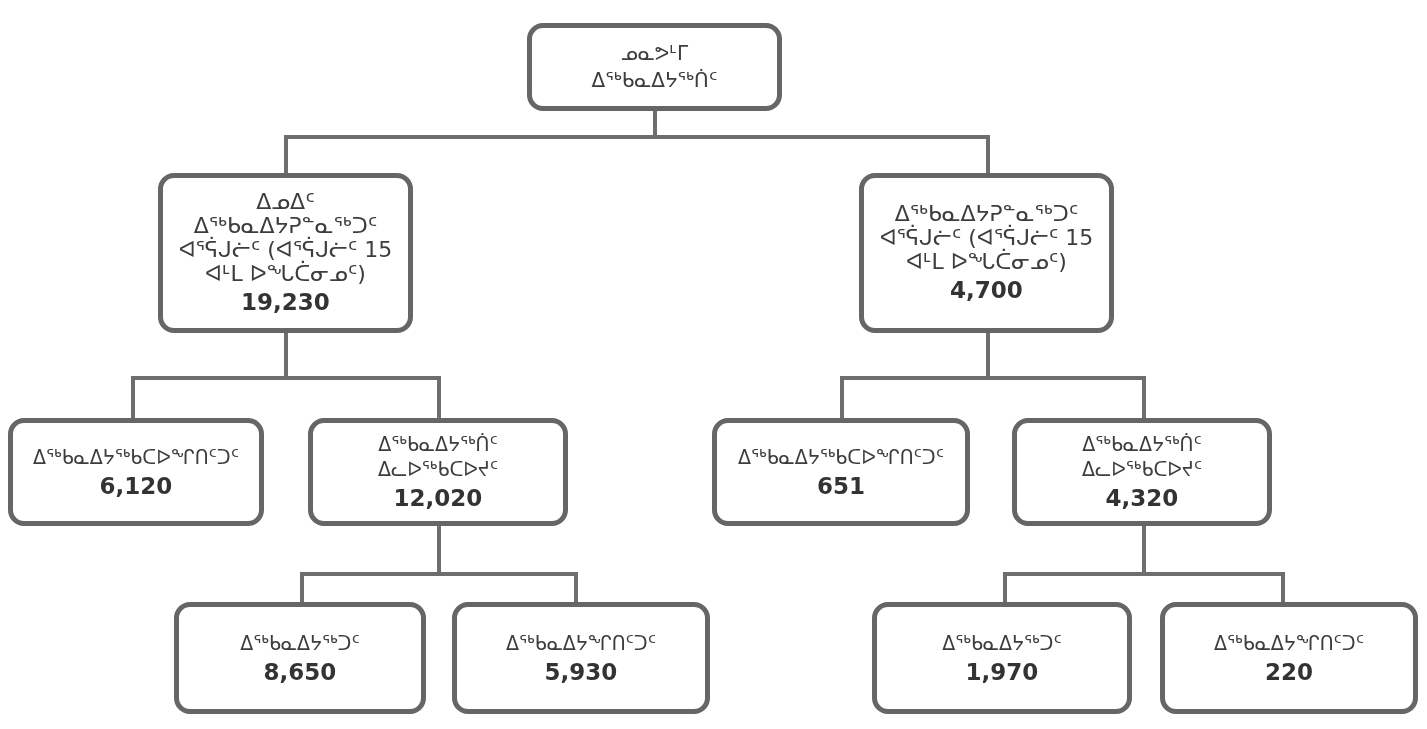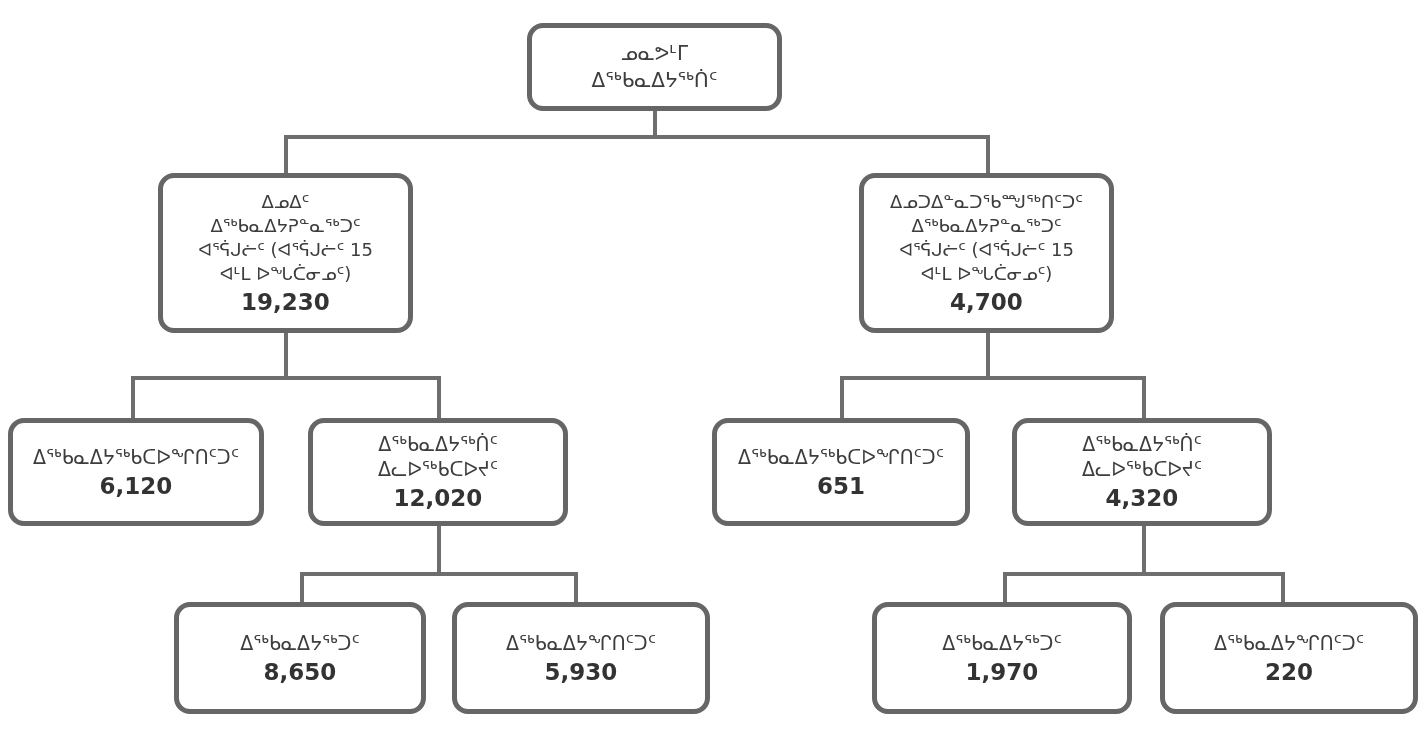--- a/index.html
+++ b/index.html
@@ -46,21 +46,21 @@
     line-height: 27px;
     font-weight: bold;
     color: #333333;
     margin-top: 3px;
   }
   .node.root .line {
     font-size: 20px;
     line-height: 27px;
   }
   .node.mid .line {
-    font-size: 18px;
+    font-size: 22px;
     line-height: 24px;
   }
   
   .conn {
     position: absolute;
     background: #6e6e6e;
     z-index: 1;
   }
   .conn.v { width: 4px; }
   .conn.h { height: 4px; }
@@ -106,21 +106,20 @@
 
   <div class="node mid" style="left:158px; top:173px; width:255px; height:160px;">
     <span class="line">ᐃᓄᐃᑦ</span>
     <span class="line">ᐃᖅᑲᓇᐃᔭᕈᓐᓇᖅᑐᑦ</span>
     <span class="line">ᐊᕐᕌᒍᓖᑦ (ᐊᕐᕌᒍᓖᑦ 15</span>
     <span class="line">ᐊᒻᒪ ᐅᖓᑖᓂᓄᑦ)</span>
     <span class="value">19,230</span>
   </div>
 
   <div class="node mid" style="left:859px; top:173px; width:255px; height:160px;">
-    <span class="line">ᐃᓄᑐᐃᓐᓇᑐᖃᙳᖅᑎᑦᑐᑦ</span>
     <span class="line">ᐃᖅᑲᓇᐃᔭᕈᓐᓇᖅᑐᑦ</span>
     <span class="line">ᐊᕐᕌᒍᓖᑦ (ᐊᕐᕌᒍᓖᑦ 15</span>
     <span class="line">ᐊᒻᒪ ᐅᖓᑖᓂᓄᑦ)</span>
     <span class="value">4,700</span>
   </div>
 
   <div class="node" style="left:8px; top:418px; width:256px; height:108px;">
     <span class="line">ᐃᖅᑲᓇᐃᔭᖅᑲᑕᐅᖏᑎᑦᑐᑦ</span>
     <span class="value">6,120</span>
   </div>

